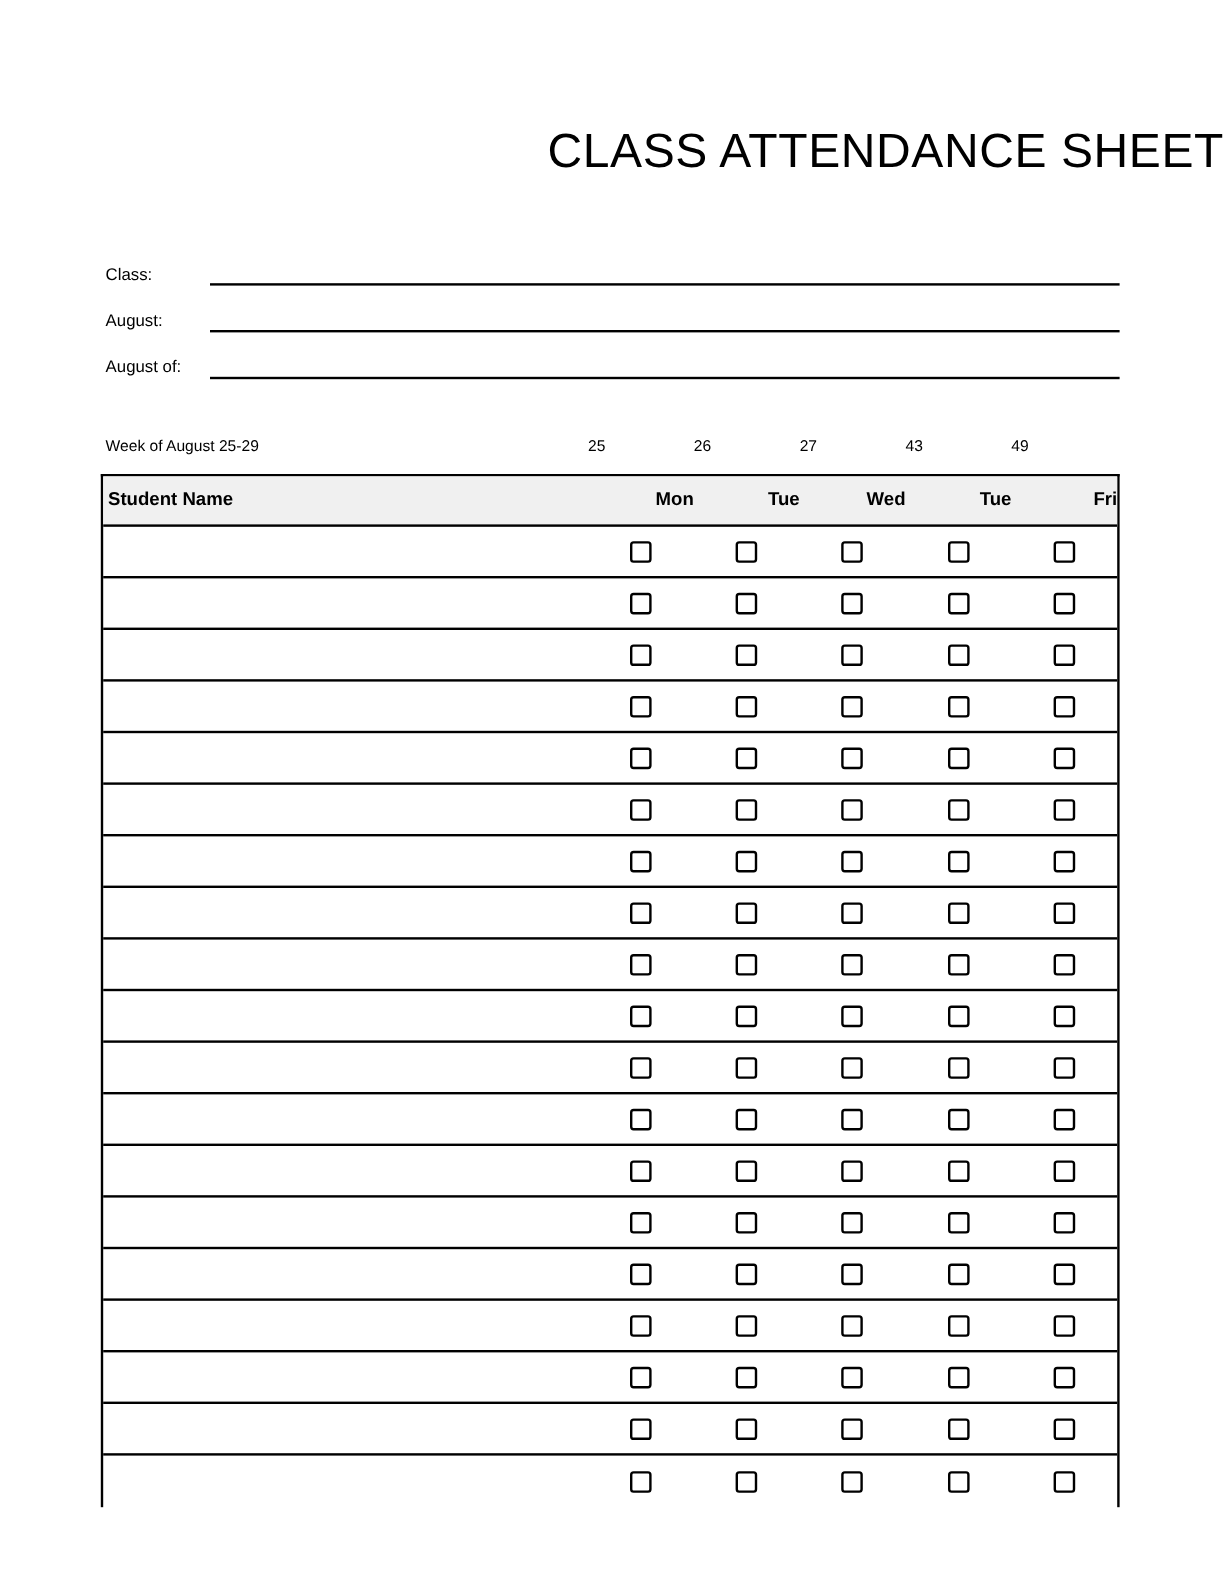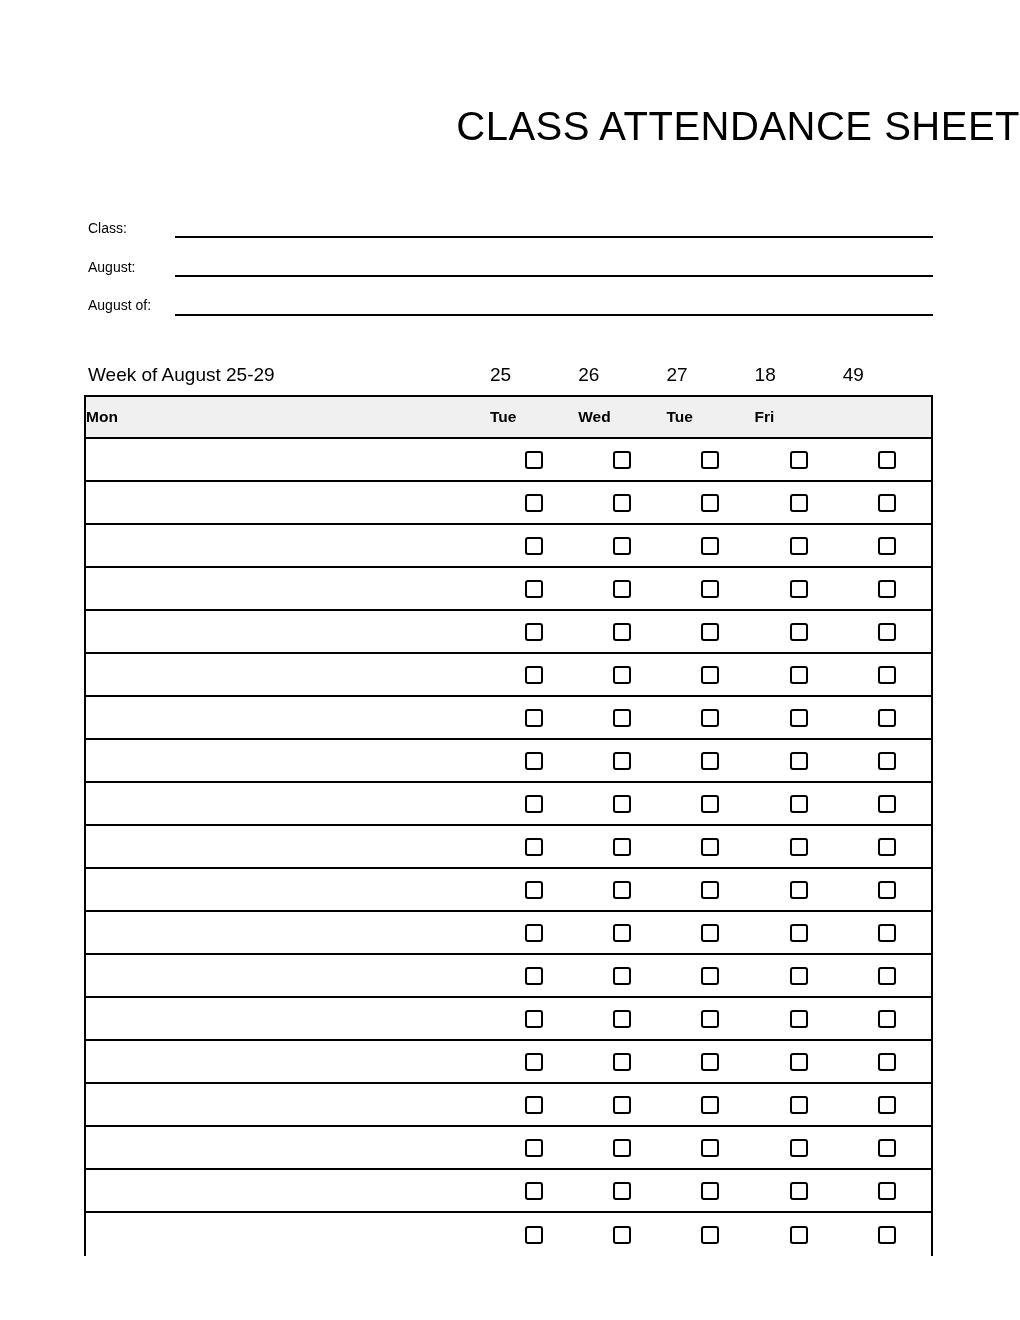--- a/index.html
+++ b/index.html
@@ -52,21 +52,21 @@
 
   
   .week-row {
     position: absolute;
     left: 86px;
     top: 364px;
     width: 845px;
     display: grid;
     grid-template-columns: 404px repeat(5, 1fr);
     align-items: center;
-    font-size: 19px;
+    font-size: 13px;
   }
   .week-label { padding-left: 2px; }
   .week-date { }
 
   
   .att-table {
     position: absolute;
     left: 84px;
     top: 395px;
     width: 849px;
@@ -79,21 +79,21 @@
     grid-template-columns: 404px repeat(5, 1fr);
     align-items: center;
     height: 42px;
     background: #f0f0f0;
     border-bottom: 2.5px solid #000;
     box-sizing: border-box;
     font-weight: bold;
     font-size: 15.5px;
   }
   .th-name { padding-left: 4px; }
-  .th-day { text-align: left; }
+  .th-day { text-align: right; }
 
   .trow {
     display: grid;
     grid-template-columns: 404px repeat(5, 1fr);
     align-items: center;
     height: 43px;
     box-sizing: border-box;
     border-bottom: 2px solid #000;
   }
   .trow:last-child { border-bottom: none; }
@@ -126,26 +126,27 @@
 <div class="f-line r2"></div>
 
 <div class="f-label r3">August of:</div>
 <div class="f-line r3"></div>
 
 <div class="week-row">
   <div class="week-label">Week of August 25-29</div>
   <div class="week-date">25</div>
   <div class="week-date">26</div>
   <div class="week-date">27</div>
-  <div class="week-date">18</div>
+  <div class="week-date">43</div>
   <div class="week-date">49</div>
 </div>
 
 <div class="att-table">
   <div class="thead">
+    <div class="th-name">Student Name</div>
     <div class="th-day">Mon</div>
     <div class="th-day">Tue</div>
     <div class="th-day">Wed</div>
     <div class="th-day">Tue</div>
     <div class="th-day">Fri</div>
   </div>
   <div>
       <div class="trow">
         <div class="name-cell"></div>
         <div class="day-cell">

